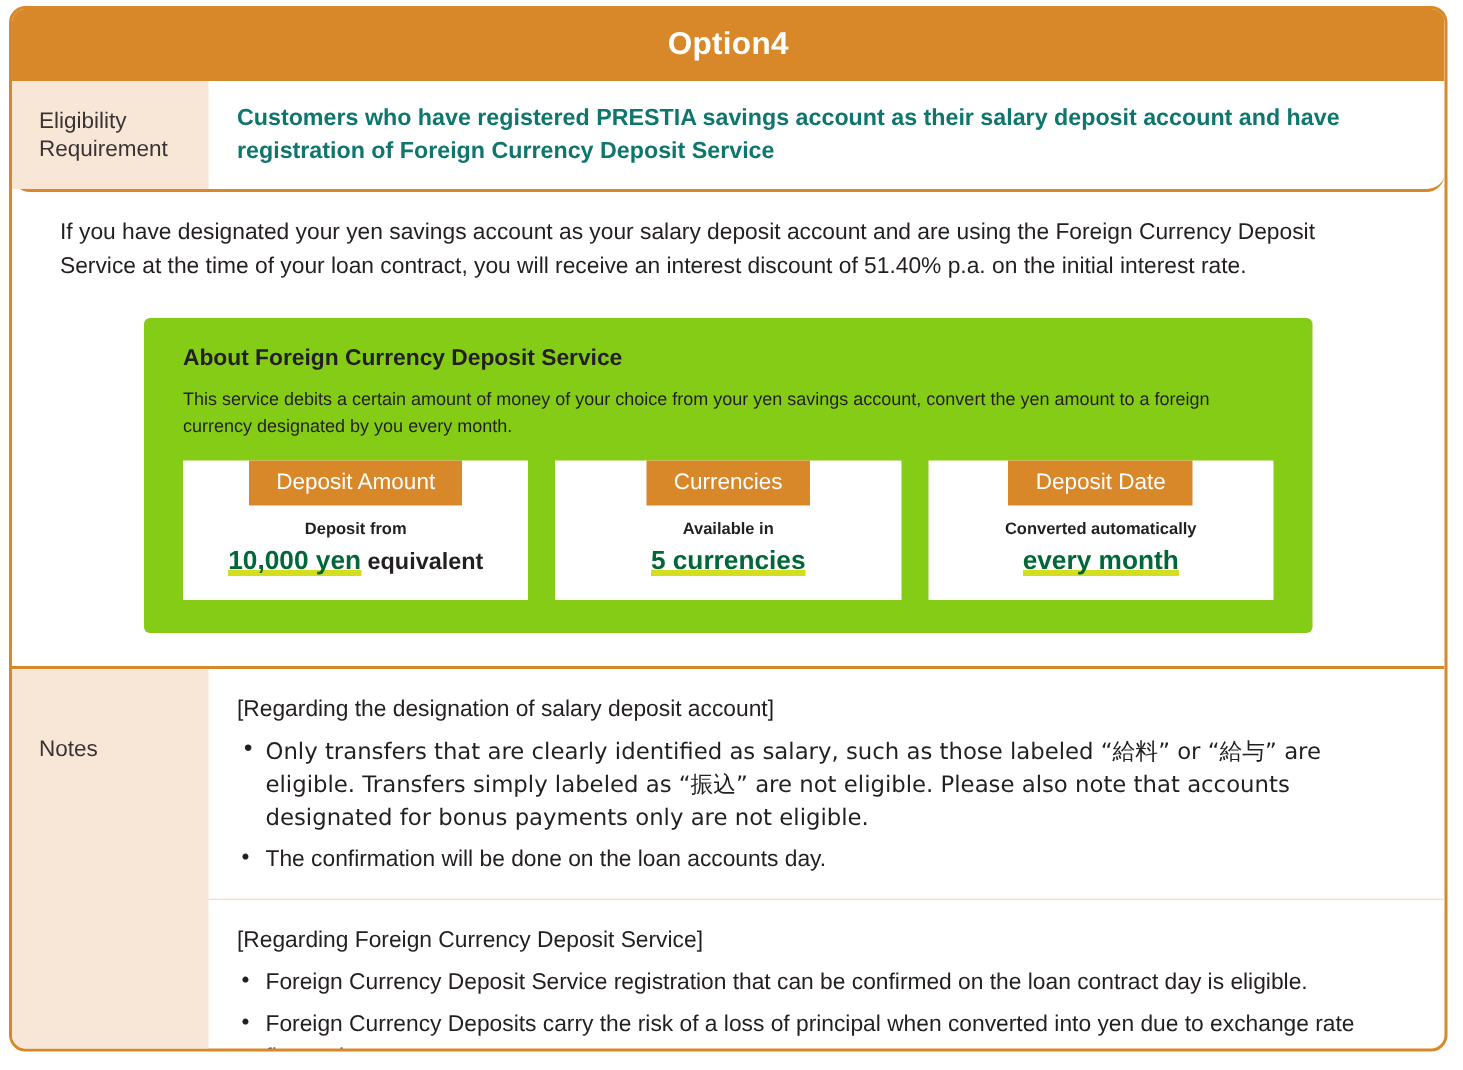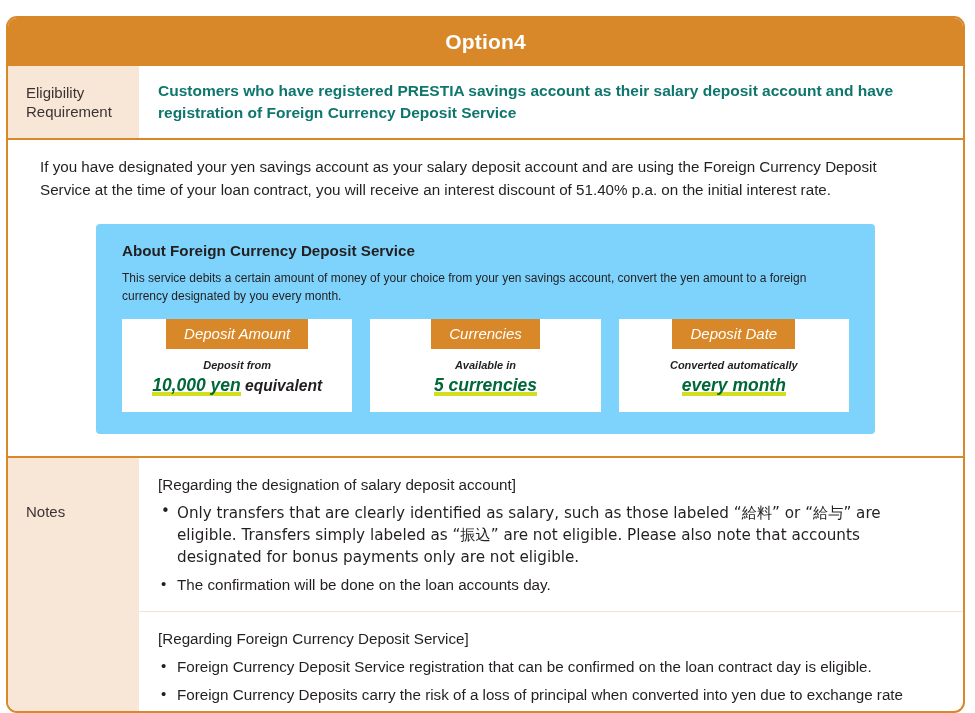--- a/index.html
+++ b/index.html
@@ -11,21 +11,21 @@
     width: 975px;
     height: 713px;
     font-family: "Liberation Sans", "DejaVu Sans", sans-serif;
     color: #231f20;
     overflow: hidden;
   }
 
   .panel {
     position: absolute;
     left: 6px;
-    top: 16px;
+    top: 4px;
     width: 959px;   
     height: 697px;
     box-sizing: border-box;
     border: 2px solid #D98829;
     border-radius: 11px;
     background: #ffffff;
     overflow: hidden;
   }
 
   
@@ -43,20 +43,21 @@
     letter-spacing: 0.2px;
   }
 
   
   .row {
     display: flex;
     align-items: stretch;
   }
   .row-eligibility {
     border-bottom: 2px solid #D98829;
+    border-radius: 12px;
   }
   .label-cell {
     background: #F8E7D6;
     width: 131px;
     min-width: 131px;
     box-sizing: border-box;
     display: flex;
     align-items: center;
     padding: 10px 0 10px 18px;
     font-size: 15px;
@@ -89,21 +90,21 @@
   .intro-text {
     font-size: 15.2px;
     line-height: 1.5;
     color: #231f20;
     padding: 0 2px;
   }
 
   
   .info-box {
     margin: 22px 58px 22px 58px;
-    background: #7dd3fc;
+    background: #84cc16;
     border-radius: 4px;
     padding: 18px 26px 22px 26px;
   }
   .info-title {
     font-size: 15.2px;
     font-weight: bold;
     color: #231f20;
     margin-bottom: 10px;
   }
   .info-desc {
@@ -115,21 +116,20 @@
 
   .cards {
     display: flex;
     gap: 18px;
   }
   .card {
     flex: 1;
     background: #ffffff;
     padding: 0 6px 14px 6px;
     text-align: center;
-    font-style: italic;
   }
   .card-badge {
     display: inline-block;
     background: #D98829;
     color: #ffffff;
     font-size: 15px;
     line-height: 1;
     padding: 7px 18px 8px 18px;
     margin-bottom: 9px;
   }

